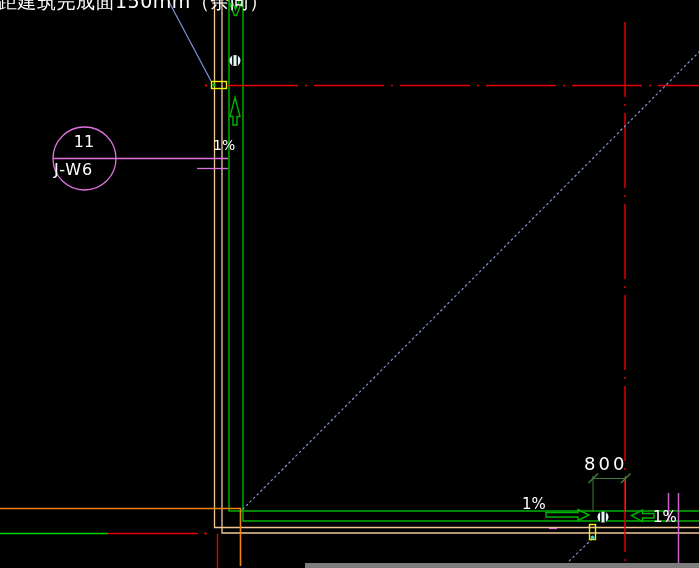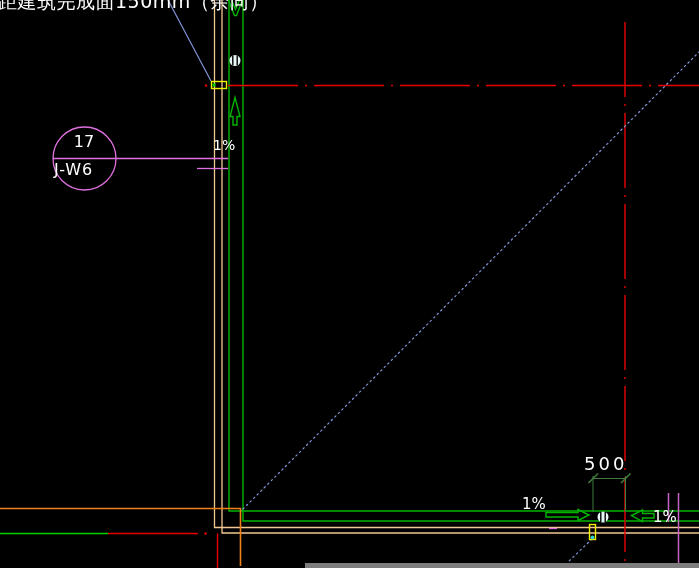--- a/index.html
+++ b/index.html
@@ -106,25 +106,25 @@
       <line class="dim" x1="593" y1="478.5" x2="625.5" y2="478.5"></line>
       <line class="dimtick" x1="588.5" y1="483" x2="598" y2="473.5"></line>
       <line class="dimtick" x1="621" y1="483" x2="630.5" y2="473.5"></line>
     </g>
 
     <rect x="305" y="563" width="394" height="5" fill="#7d7d7d"></rect>
   </svg>
 
   <div class="cad-txt t-note">距建筑完成面150mm（余同）</div>
 
-  <div class="cad-txt t-callno">17</div>
+  <div class="cad-txt t-callno">11</div>
 
   <div class="cad-txt t-callcd">J-W6</div>
 
   <div class="cad-txt t-slope-top">1%</div>
 
-  <div class="cad-txt t-dim">500</div>
+  <div class="cad-txt t-dim">800</div>
 
   <div class="cad-txt t-slope-bl">1%</div>
 
   <div class="cad-txt t-slope-br">1%</div>
 
 </div>
 
 </body></html>

